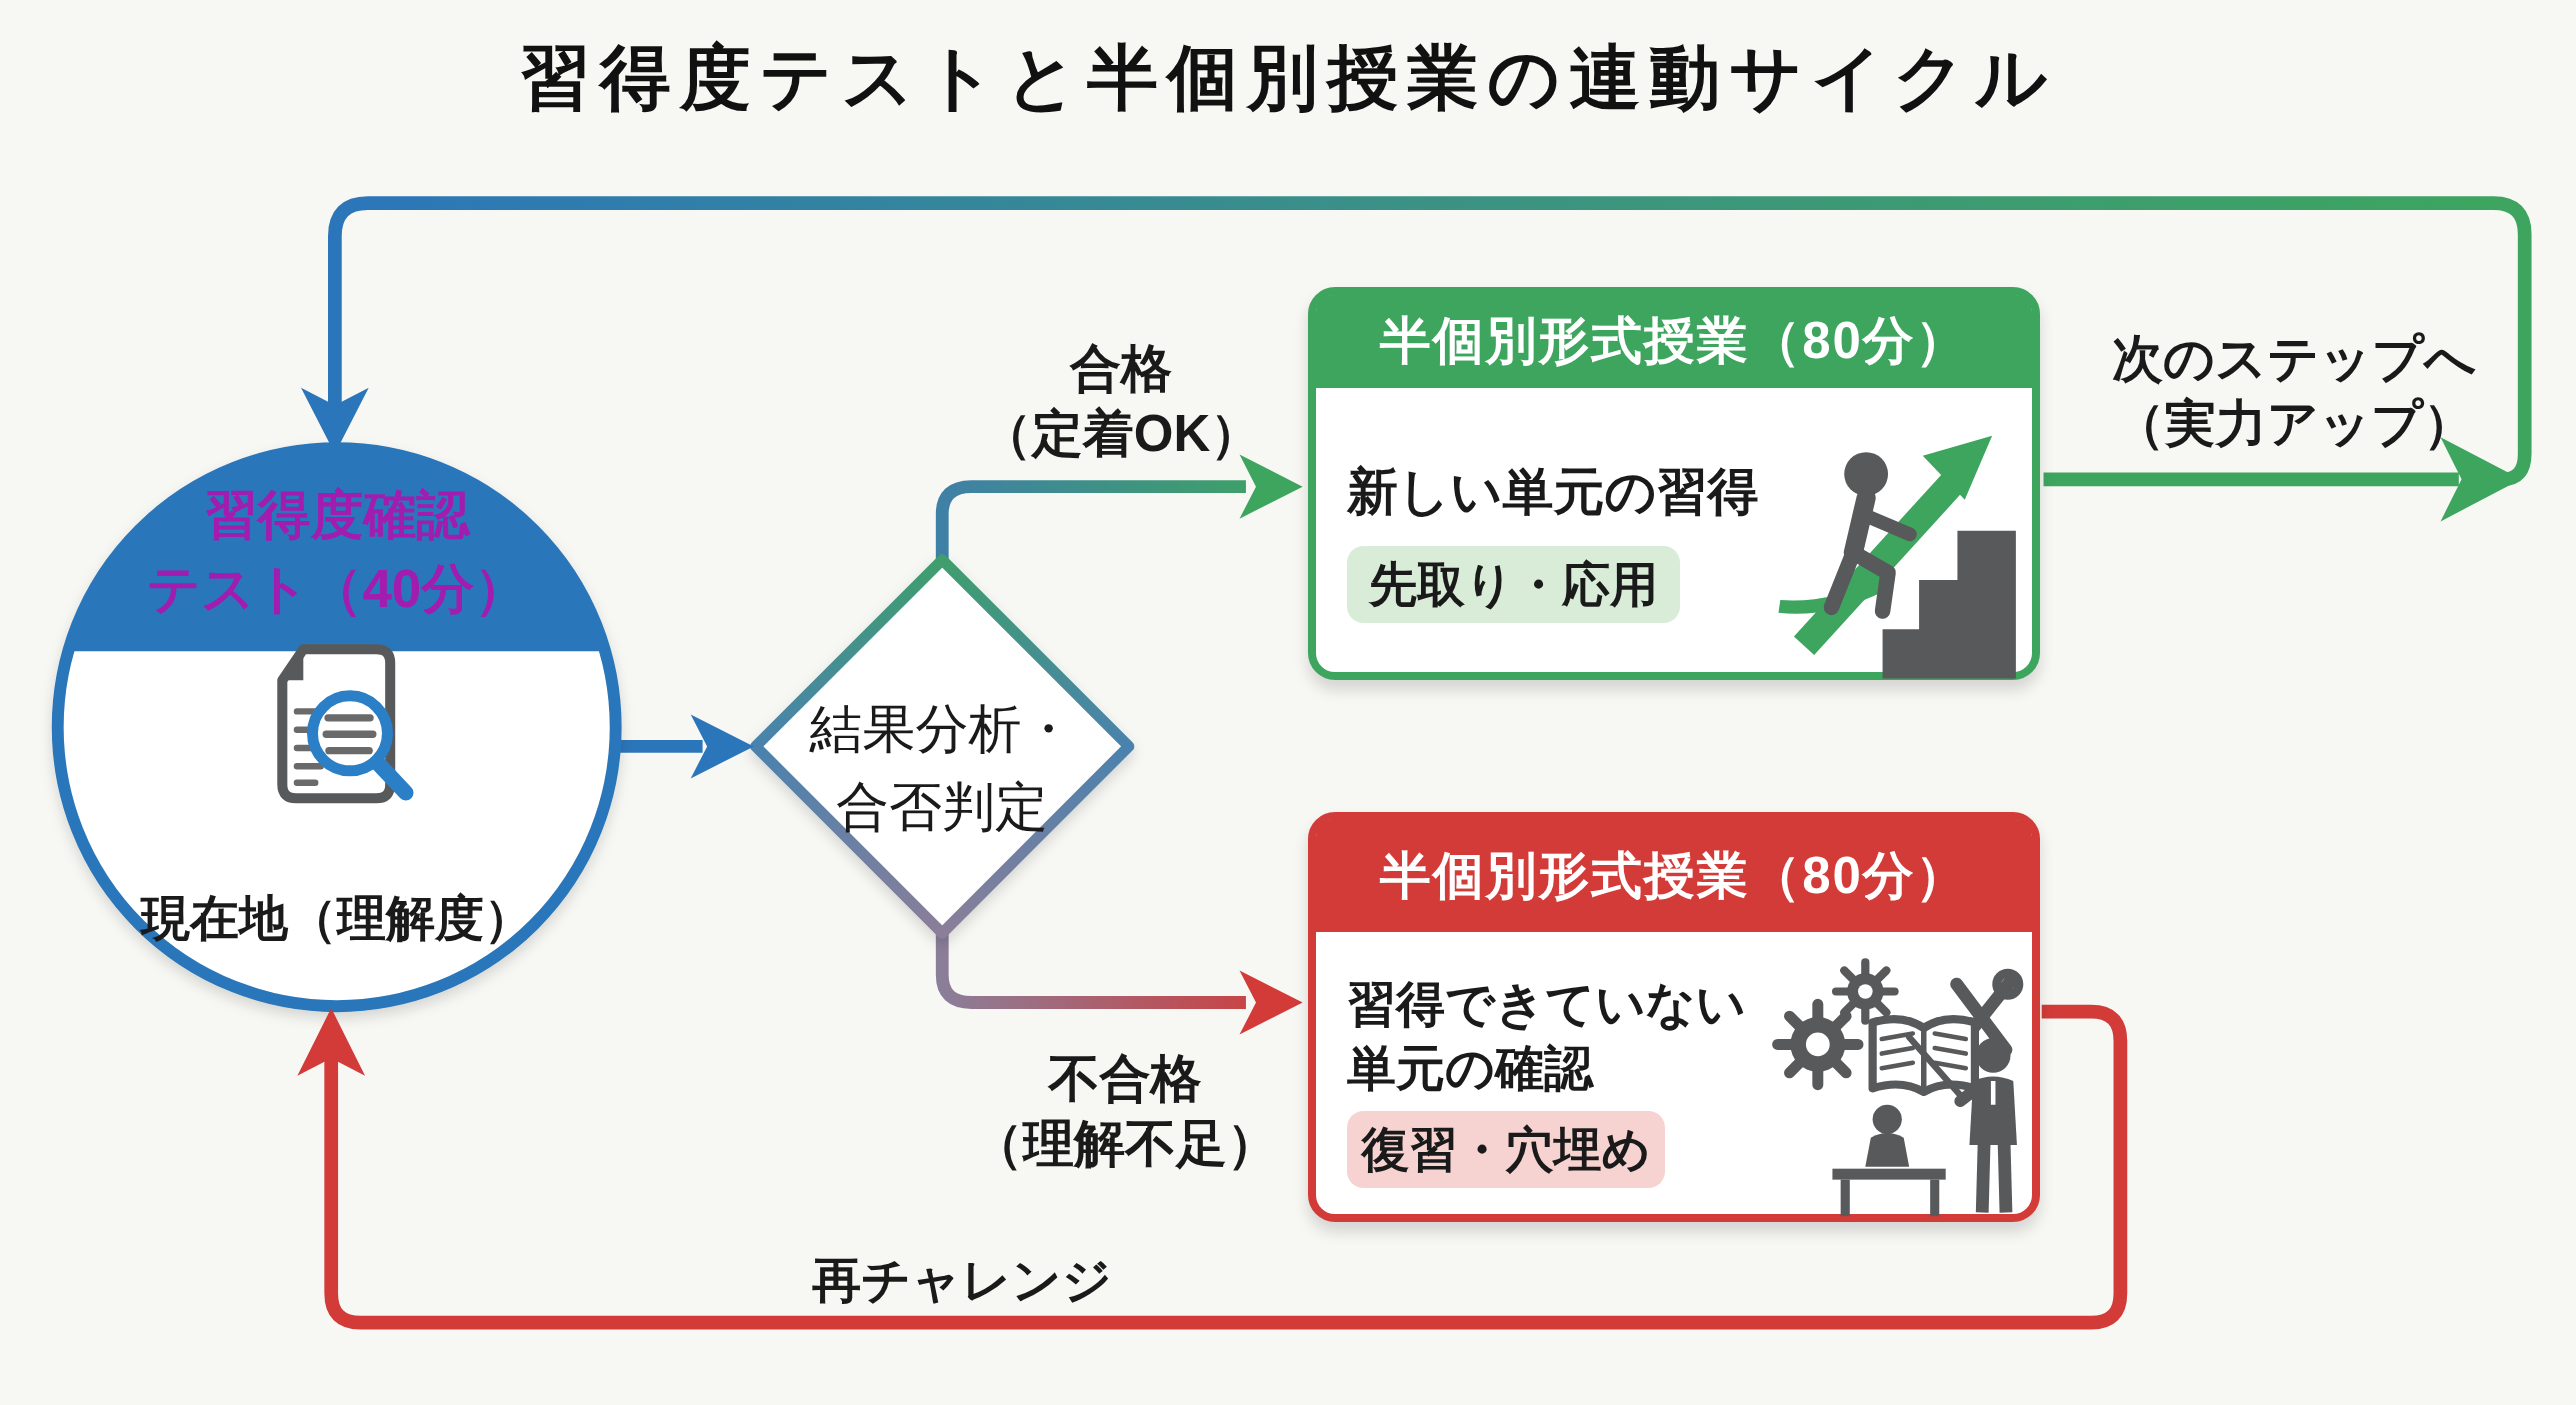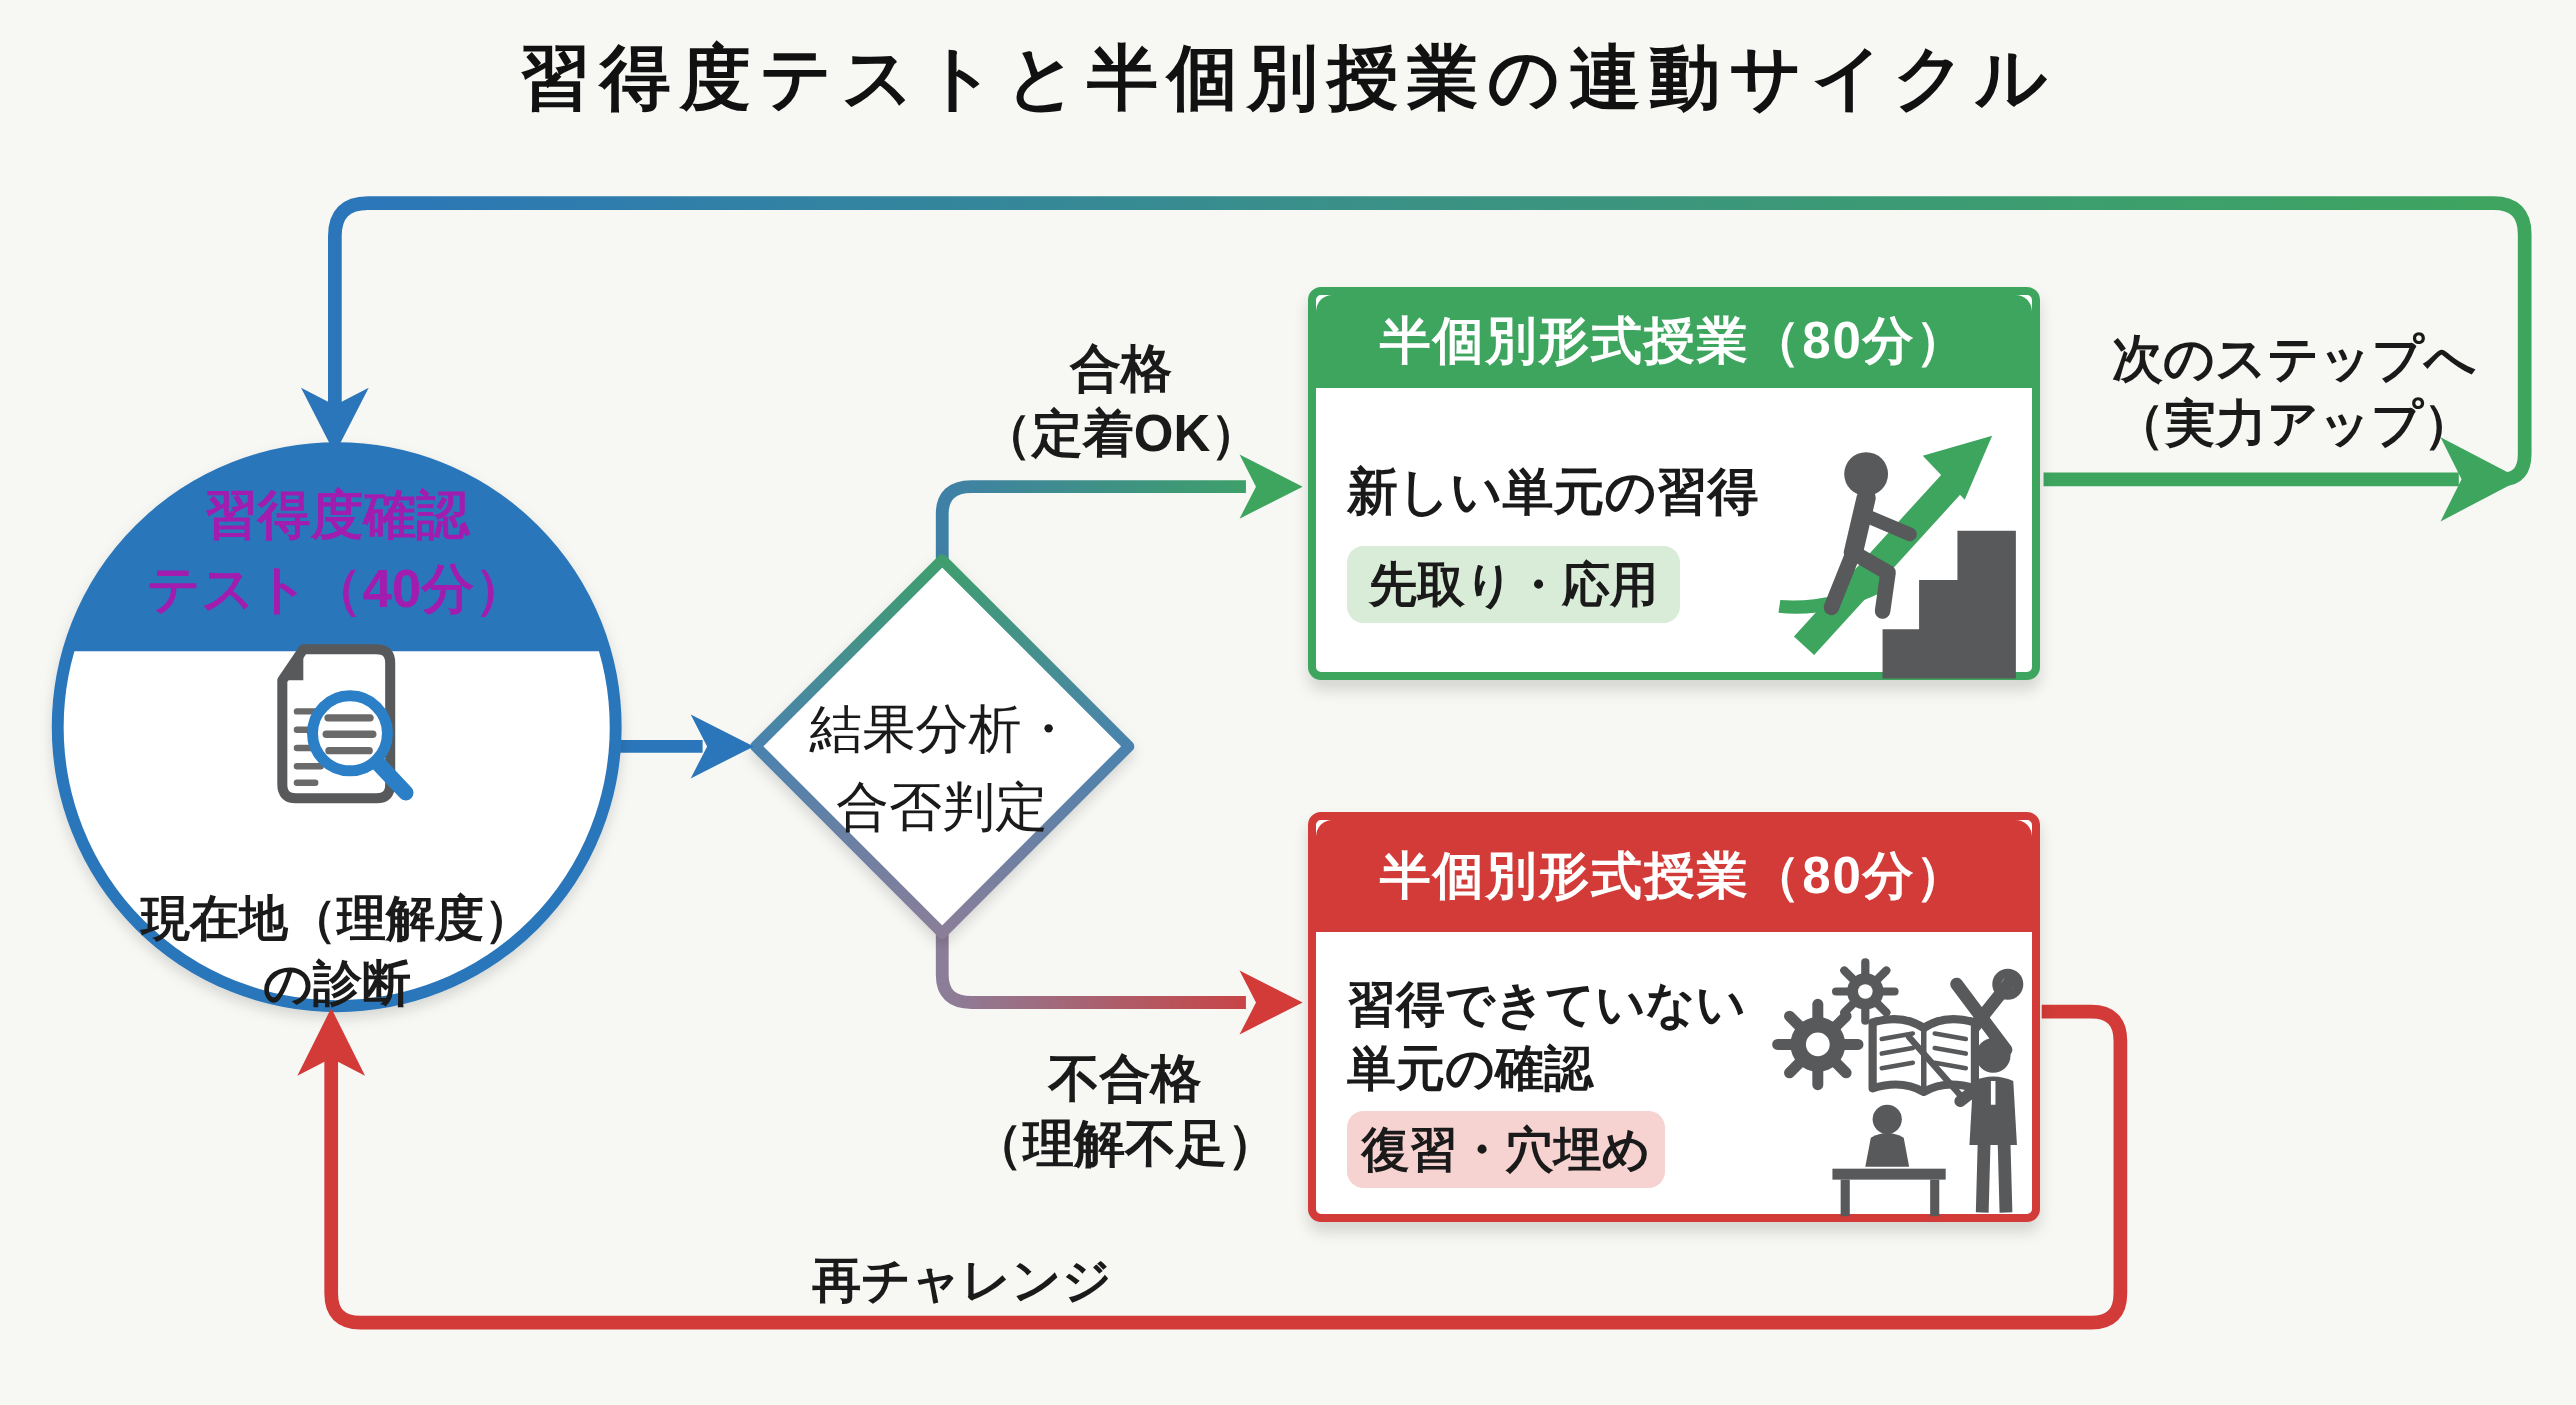--- a/index.html
+++ b/index.html
@@ -16,21 +16,21 @@
     white-space:nowrap;color:#111;
   }
   svg.layer{position:absolute;left:0;top:0;z-index:1;}
   .label{font-weight:800;font-size:51px;line-height:1.27;white-space:nowrap;z-index:3;}
   .circle-heading{top:478px;left:337px;color:#a21caf;font-size:53px;font-weight:800;line-height:1.40;white-space:nowrap;z-index:3;}
   .circle-body{top:886px;left:337px;font-size:49px;font-weight:800;line-height:1.33;white-space:nowrap;z-index:3;}
   .diamond-label{top:690px;left:942px;font-size:53px;font-weight:400;line-height:1.48;white-space:nowrap;z-index:3;}
   .retry-label{top:1248px;left:962px;font-size:49px;font-weight:700;white-space:nowrap;z-index:3;}
 
   .box{
-    position:absolute;width:732px;background:#fff;border-radius:13px;z-index:2;
+    position:absolute;width:732px;background:#fff;border-radius:27px;z-index:2;
     box-shadow:0 9.1px 14.6px rgba(0,0,0,.14);box-sizing:border-box;
   }
   .box.green{left:1308px;top:287px;height:393px;border:8.2px solid #3ea55f;}
   .box.red{left:1308px;top:812px;height:410px;border:8.2px solid #d23b38;}
   .box-header{
     position:absolute;left:0;top:0;width:100%;display:flex;align-items:center;justify-content:center;
     color:#fff;font-size:51px;font-weight:800;letter-spacing:1.8px;white-space:nowrap;
     border-radius:16.5px 16.5px 0 0;
   }
   .box.green .box-header{height:93px;background:#3ea55f;}
@@ -103,21 +103,20 @@
   </svg>
 
   <div class="abs ctr title">習得度テストと半個別授業の連動サイクル</div>
 
   <div class="abs ctr circle-heading">
     <div>習得度確認</div>
     <div>テスト（40分）</div>
   </div>
   <div class="abs ctr circle-body">
     <div>現在地（理解度）</div>
-    <div>の診断</div>
   </div>
 
   <div class="abs icon-slot" style="left:243px;top:640px;z-index:3;">
     <svg width="192" height="194" viewBox="0 0 210 212">
       <path d="M66 10 H146 Q161 10 161 25 V158 Q161 173 146 173 H58 Q43 173 43 158 V44 Z" fill="#fff" stroke="#58595b" stroke-width="11" stroke-linejoin="round"></path>
       <polygon points="66,10 66,44 43,44" fill="#58595b"></polygon>
       <g stroke="#6a6a6a" stroke-width="7" stroke-linecap="round">
         <line x1="59" y1="78" x2="87" y2="78"></line>
         <line x1="59" y1="98" x2="85" y2="98"></line>
         <line x1="59" y1="118" x2="87" y2="118"></line>

